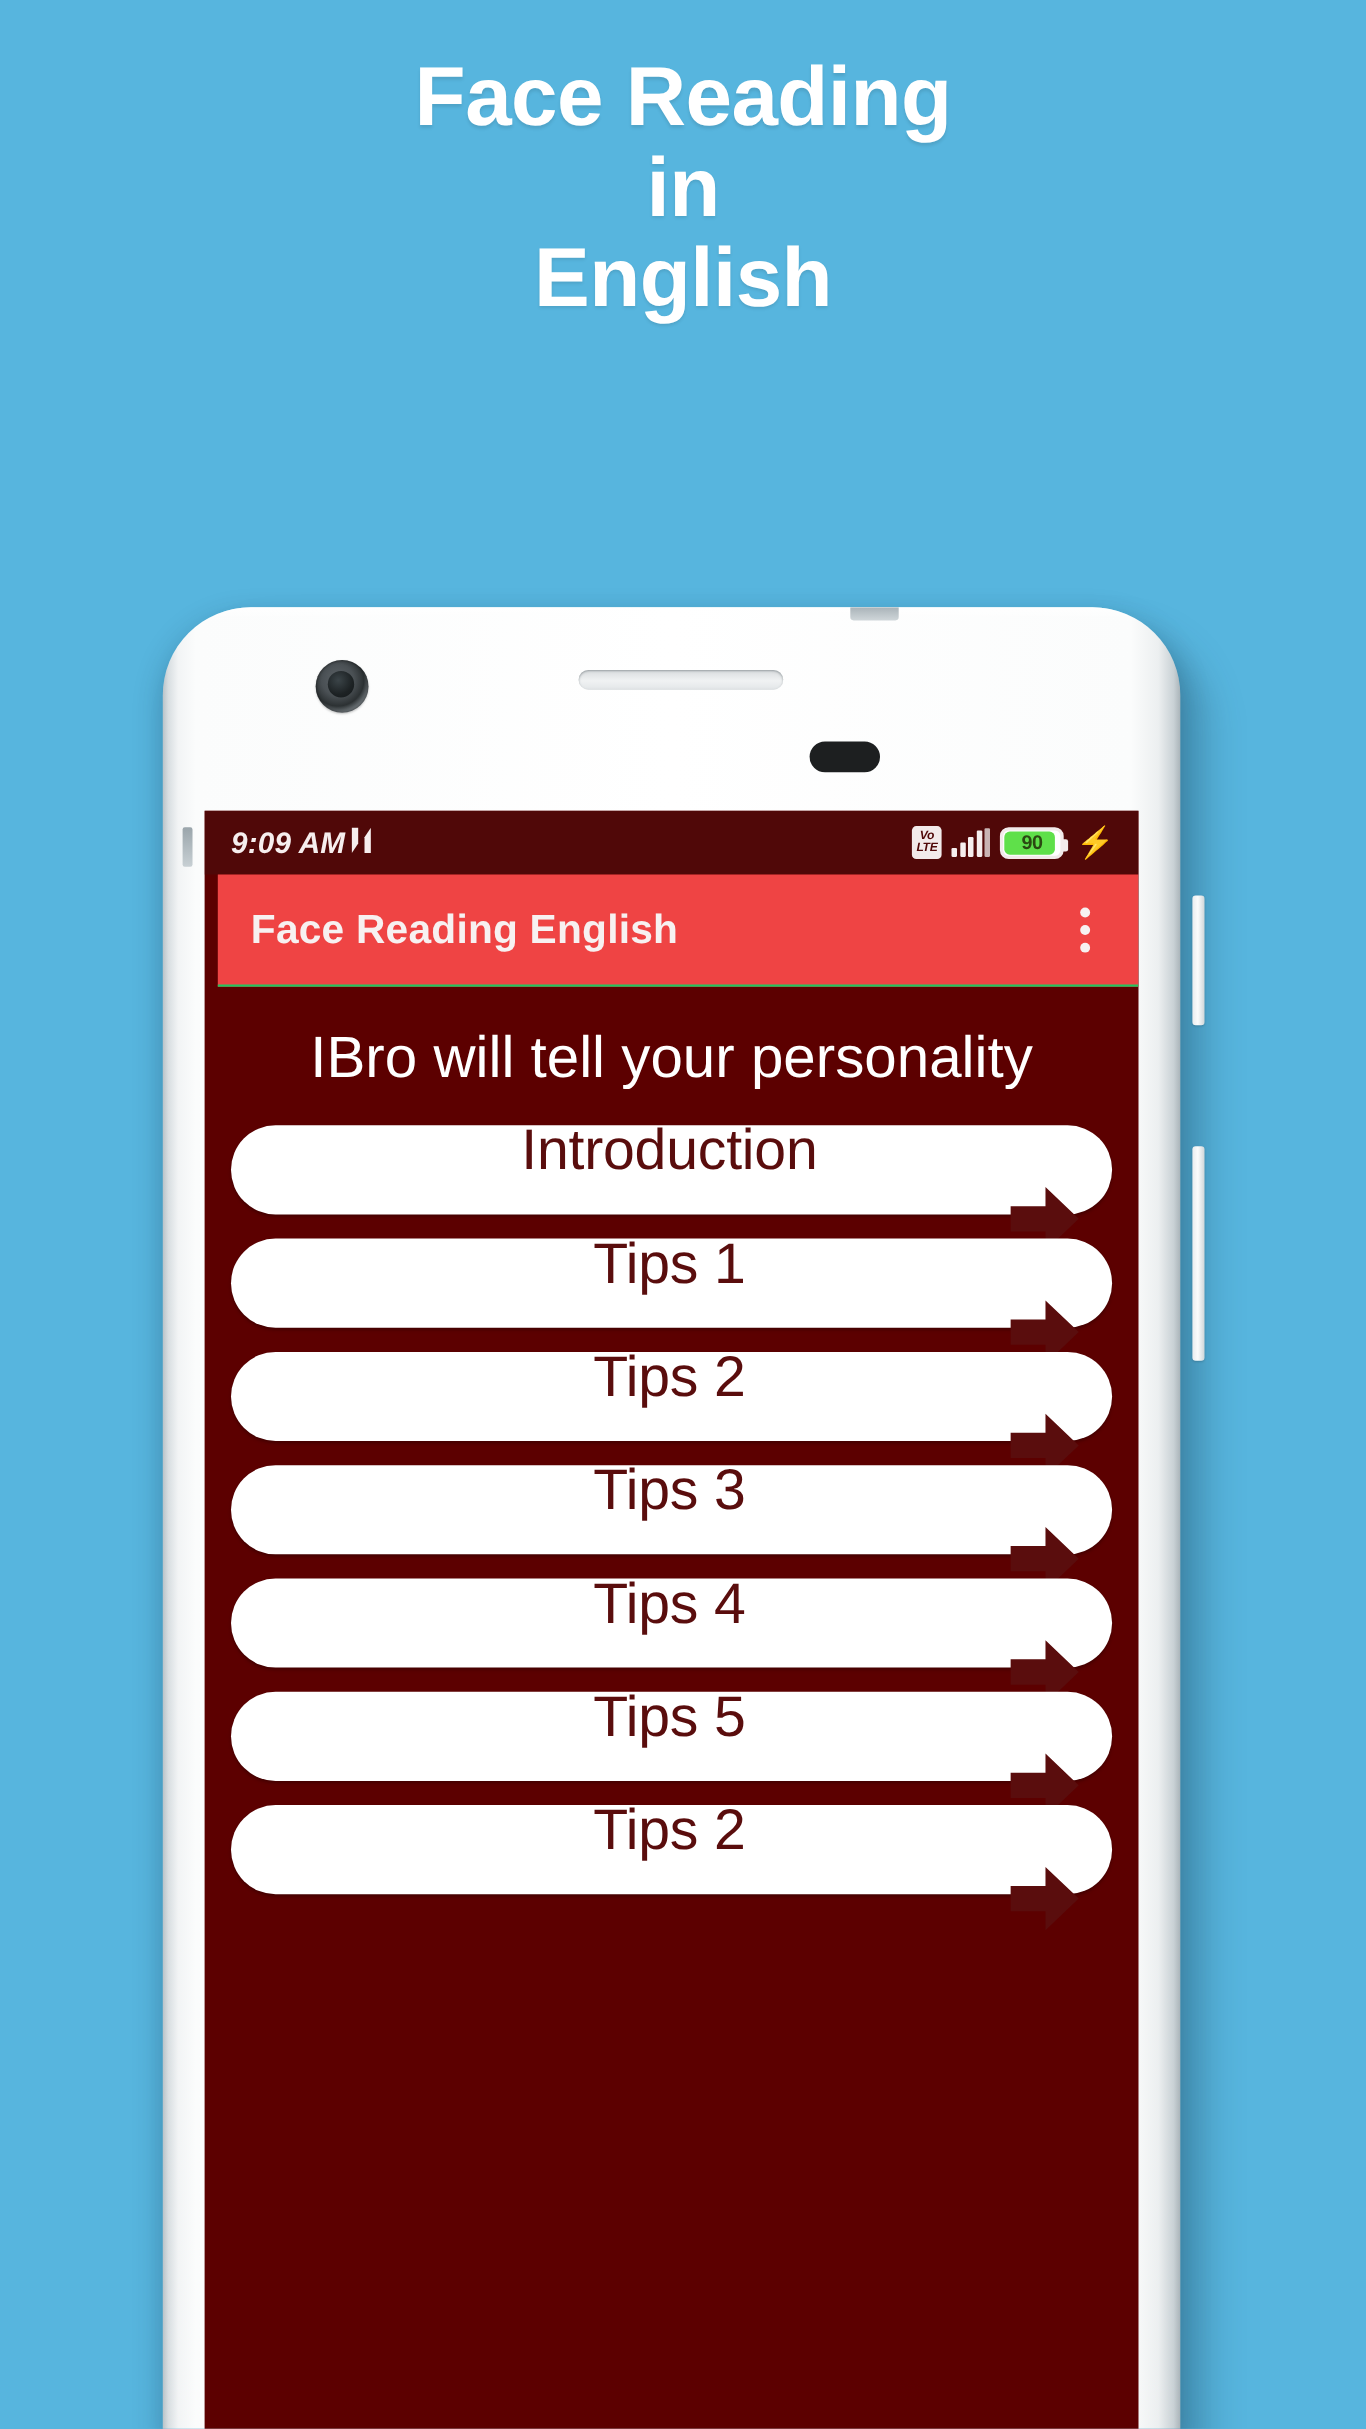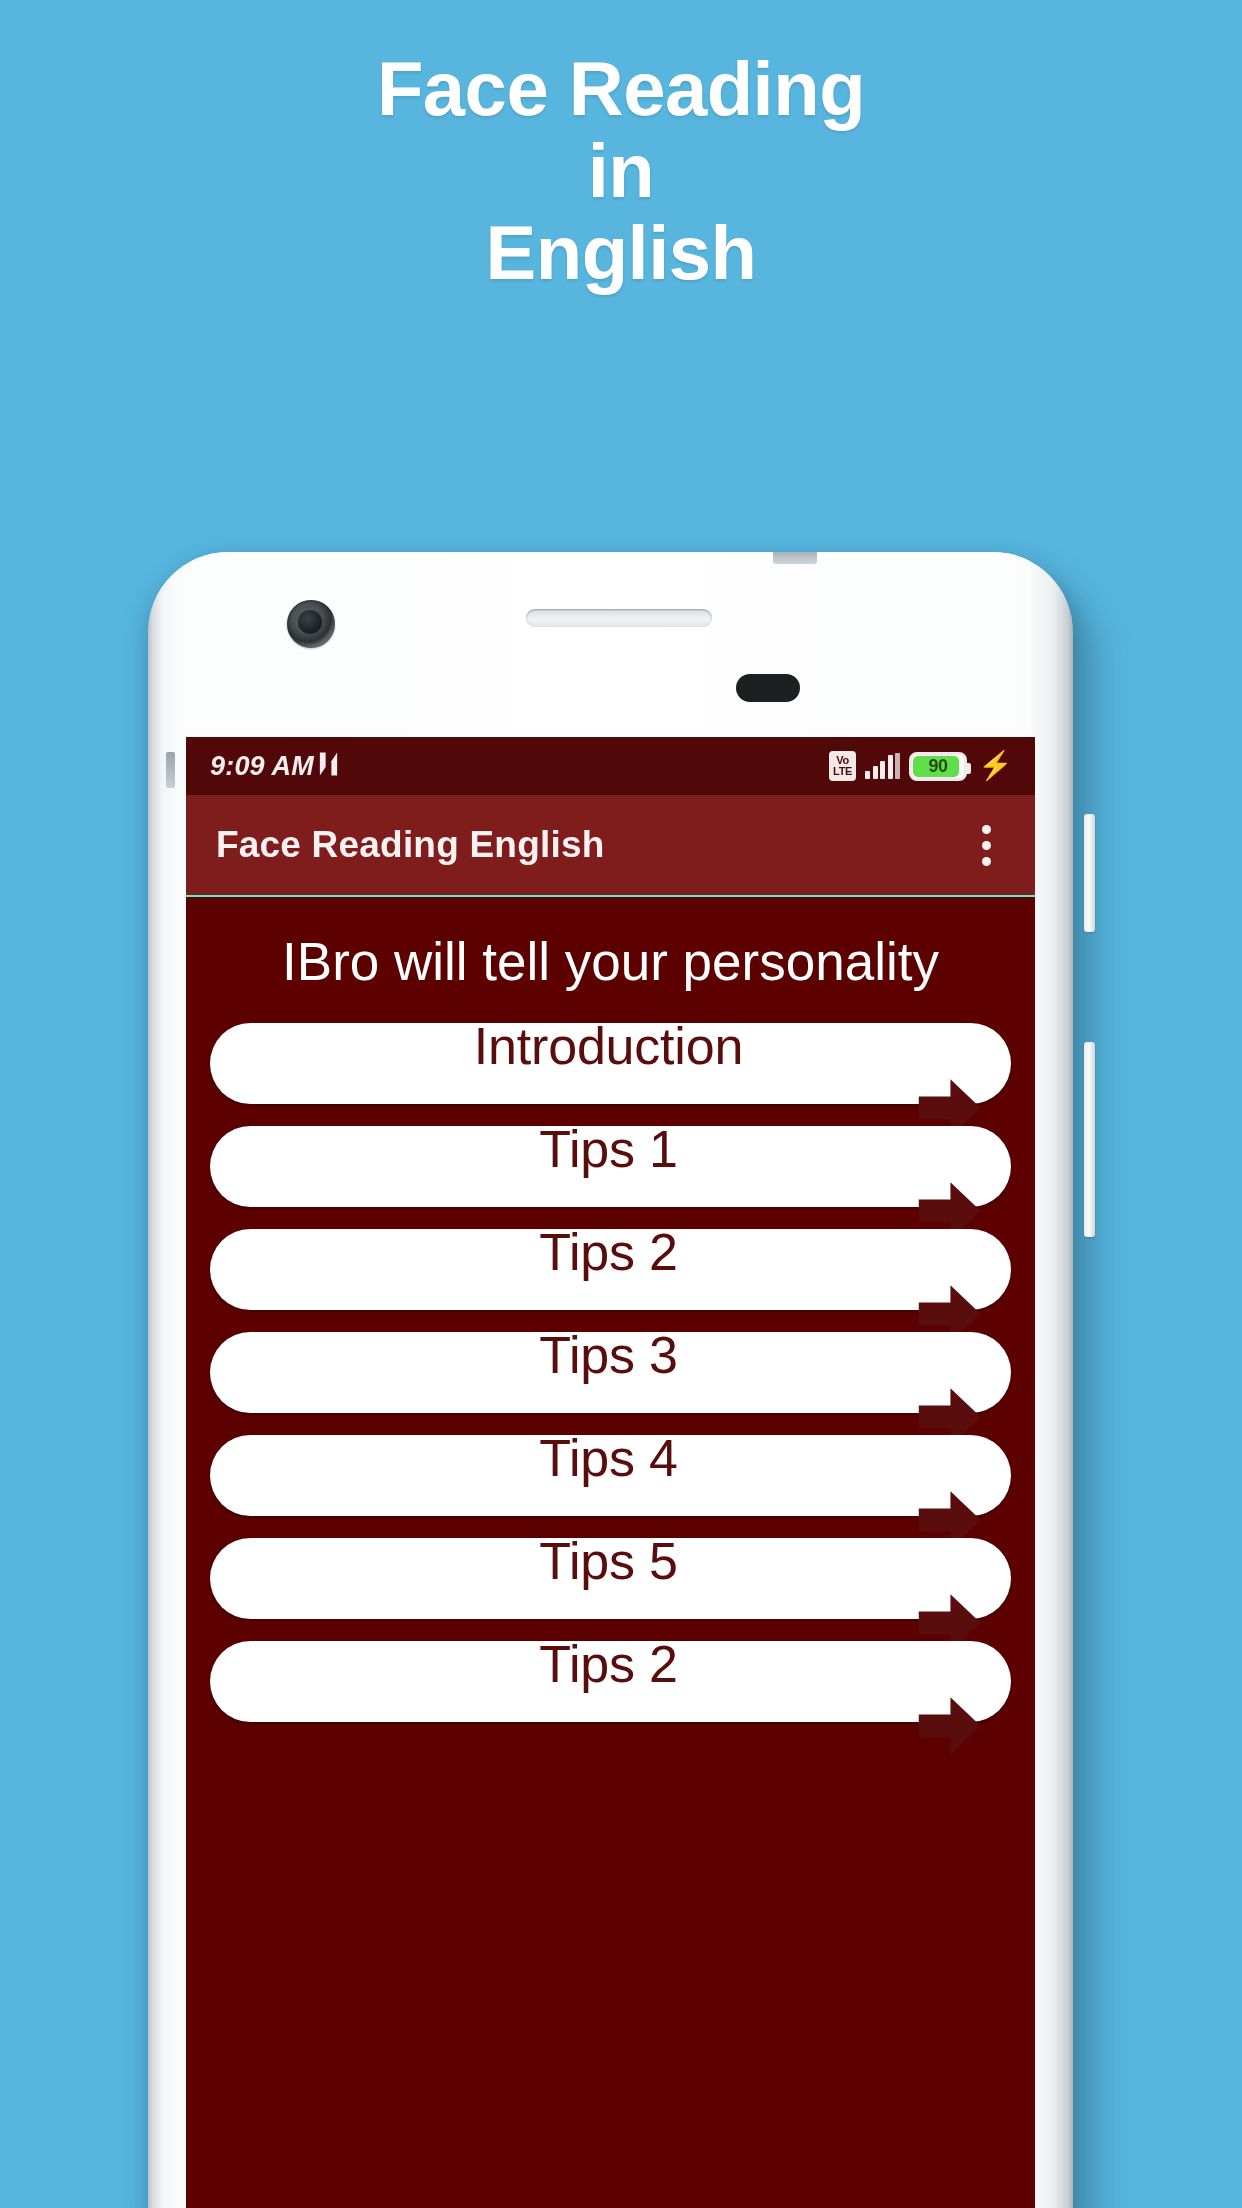--- a/index.html
+++ b/index.html
@@ -192,21 +192,21 @@
     color: #500808;
     font-size: 11px;
     font-weight: bold;
     line-height: 1.0;
     display: flex;
     flex-direction: column;
     align-items: center;
     justify-content: center;
     letter-spacing: -0.3px;
   }
-  .volte-icon span { display: block; }
+  .volte-icon span { display: block; font-style: italic; }
 
   .signal-bars {
     display: flex;
     align-items: flex-end;
     gap: 2.5px;
     height: 26px;
   }
   .signal-bars i {
     display: block;
     width: 5px;
@@ -255,25 +255,26 @@
   .bolt {
     font-size: 28px;
     line-height: 1;
     color: #f6eeee;
     margin-left: 2px;
   }
 
   
   .app-bar {
     height: 102px;
-    background: #7f1d1d;
+    background: #ef4444;
     display: flex;
     align-items: center;
     padding: 0 26px 0 30px;
-    border-bottom: 2px solid #5eead4;
+    border-bottom: 2px solid #22c55e;
+    margin-left: 12px;
   }
   .app-title {
     color: #f7f1f1;
     font-size: 37px;
     font-weight: bold;
     letter-spacing: 0.2px;
   }
   .overflow-menu {
     margin-left: auto;
     width: 46px;

